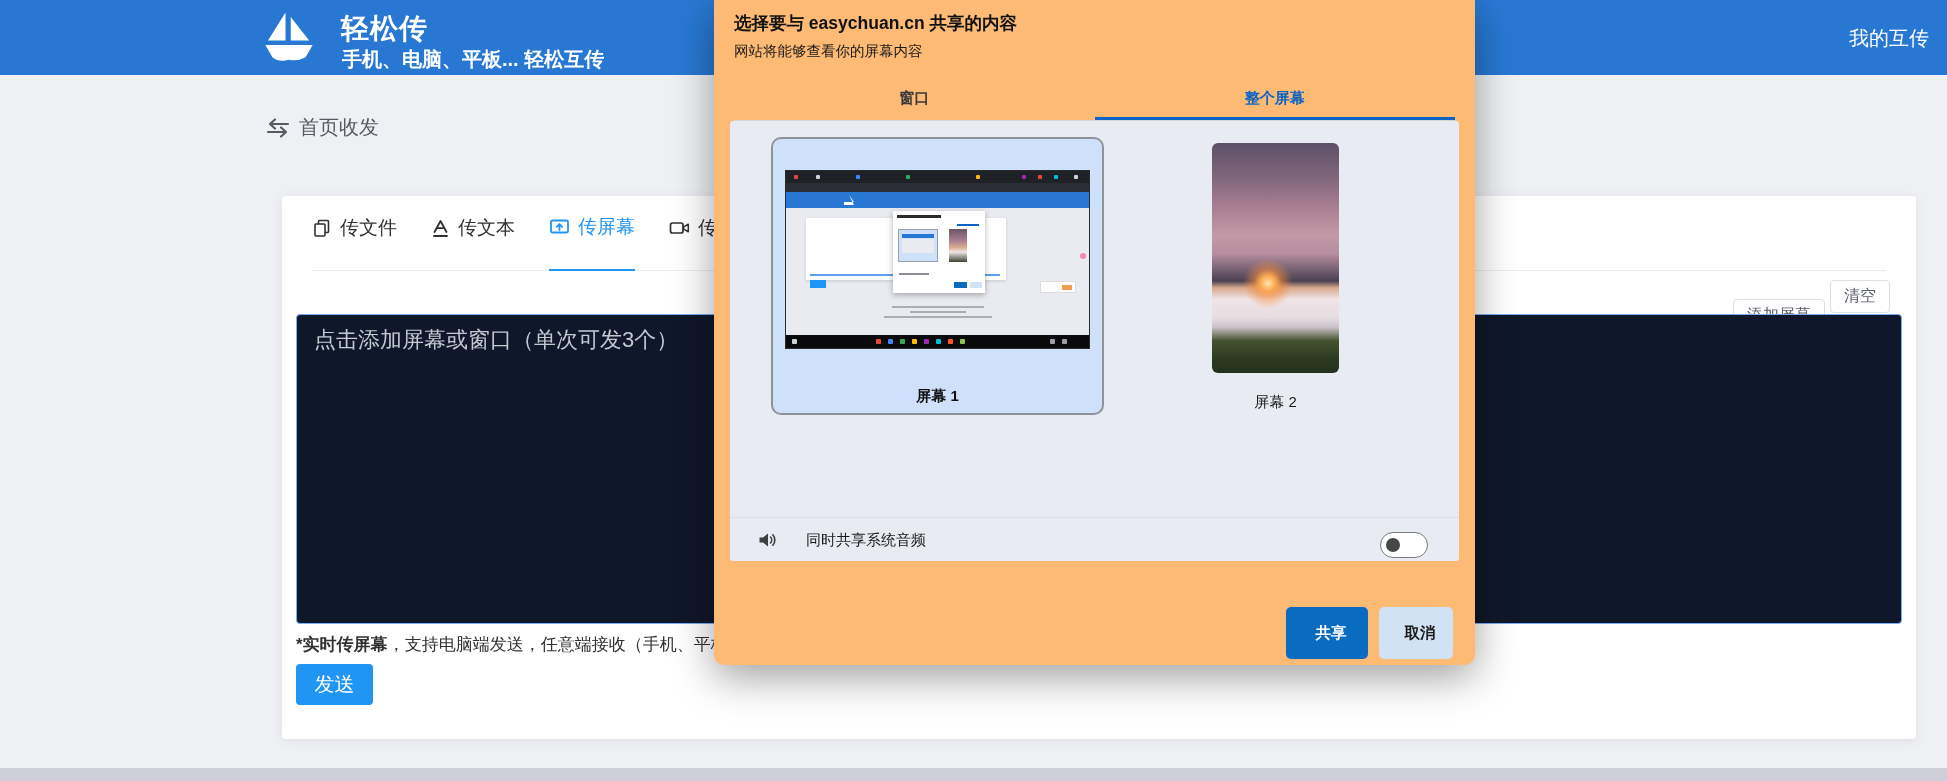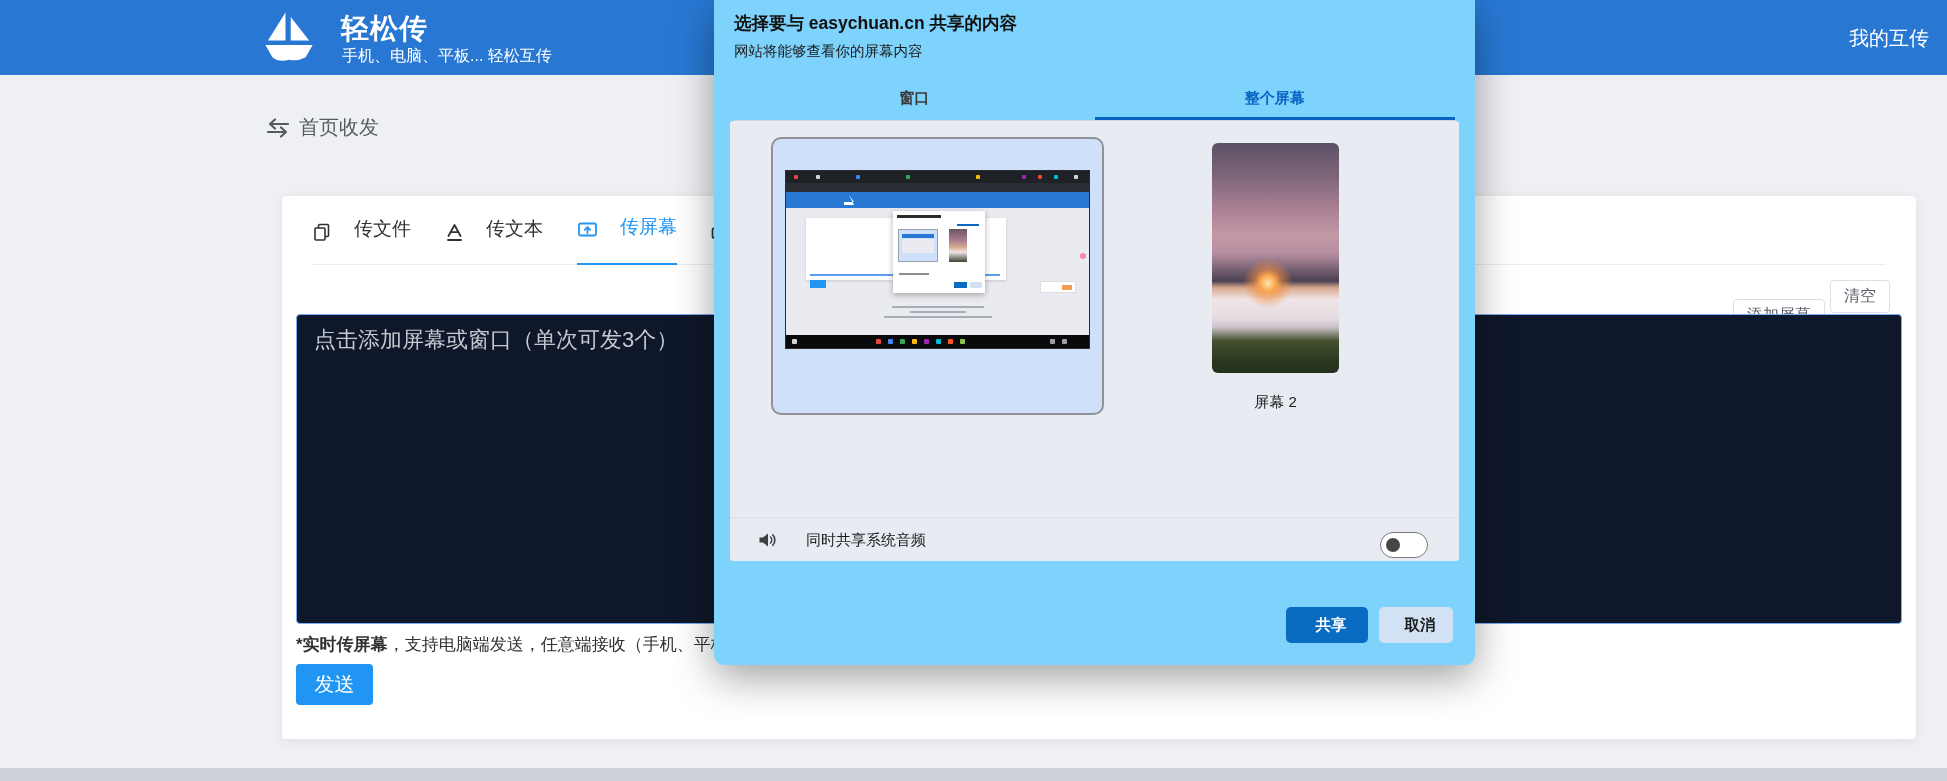--- a/index.html
+++ b/index.html
@@ -3,62 +3,62 @@
 <meta charset="utf-8">
 <style>
   * { margin:0; padding:0; box-sizing:border-box; }
   body { font-family:"Liberation Sans", sans-serif; background:#eef0f4; }
   .stage { position:relative; width:1947px; height:781px; background:#eef0f4; overflow:hidden; }
 
   
   .app-header { position:absolute; left:0; top:0; width:100%; height:75px; background:#2878d3; color:#fff; }
   .logo { position:absolute; left:261px; top:9px; width:56px; height:56px; }
   .app-title { position:absolute; left:341px; top:10px; font-size:28px; font-weight:bold; letter-spacing:1px; }
-  .app-subtitle { position:absolute; left:342px; top:46px; font-size:16px; }
+  .app-subtitle { position:absolute; left:342px; top:46px; font-size:20px;font-weight:bold; }
   .nav-right { position:absolute; right:18px; top:25px; font-size:20px; cursor:pointer; }
 
   
   .breadcrumb { position:absolute; left:265px; top:114px; display:flex; align-items:center; gap:8px; color:#565b63; font-size:20px; }
 
   
   .receive-card { position:absolute; left:1650px; top:131px; width:285px; height:48px; background:#fff; border-radius:6px; box-shadow:0 2px 10px rgba(0,0,0,.08); display:flex; align-items:center; padding:0 5px 0 12px; }
   .scan-btn { width:30px; height:30px; display:flex; align-items:center; justify-content:center; color:#2095f3; cursor:pointer; }
   .recv-divider { width:1px; height:30px; background:#e3e5e8; margin:0 10px; }
   .recv-input { border:none; outline:none; width:128px; font-size:18px; letter-spacing:4px; color:#606266; font-family:"Liberation Sans", sans-serif; }
   .recv-input::placeholder { color:#bfc4cc; }
   .recv-btn { margin-left:auto; width:77px; height:38px; background:#2095f3; color:#fff; border:none; border-radius:4px; font-size:19px; cursor:pointer; font-family:"Liberation Sans", sans-serif; }
 
   
   .main-card { position:absolute; left:282px; top:196px; width:1634px; height:543px; background:#fff; border-radius:4px; box-shadow:0 2px 12px rgba(0,0,0,.07); }
   .tab-row { position:absolute; left:30px; right:30px; top:18px; display:flex; gap:34px; border-bottom:1px solid #ececec; font-size:19px; color:#303133; }
-  .p-tab { display:flex; align-items:flex-end; gap:22px; padding-bottom:23px; margin-bottom:-1px; cursor:pointer; white-space:nowrap; }
+  .p-tab { display:flex; align-items:center; gap:8px; padding-bottom:29px; margin-bottom:-1px; cursor:pointer; white-space:nowrap; }
   .p-tab.active { color:#2095f3; border-bottom:2px solid #2095f3; }
   .p-tab svg { flex:0 0 auto; }
   .btn-outline { position:absolute; top:84px; height:33px; background:#fff; border:1px solid #dcdfe6; border-radius:4px; color:#5a5e66; font-size:16px; padding:0 13px; cursor:pointer; font-family:"Liberation Sans", sans-serif; }
   .btn-add { right:91px;margin-top:19px; }
   .btn-clear { right:26px; }
   .dropzone { position:absolute; left:14px; right:14px; top:118px; height:310px; border:1px solid #79aef7; border-radius:4px; background:#0f172a; cursor:pointer; }
   .dz-placeholder { position:absolute; left:17px; top:10px; font-size:22px; color:#c4c9d1; }
   .footnote { position:absolute; left:14px; top:437px; font-size:17px; color:#303133; white-space:nowrap; }
   .footnote b { font-weight:bold; }
   .send-btn { position:absolute; left:14px; top:468px; width:77px; height:41px; background:#2095f3; color:#fff; border:none; border-radius:4px; font-size:20px; cursor:pointer; font-family:"Liberation Sans", sans-serif; }
 
   
-  .dialog { position:absolute; left:714px; top:0; width:761px; height:665px; background:#7dd3fc; border-radius:0 0 10px 10px; box-shadow:0 12px 42px rgba(0,0,0,.38); }
+  .dialog { position:absolute; left:714px; top:0; width:761px; height:665px; background:#fdba74; border-radius:0 0 10px 10px; box-shadow:0 12px 42px rgba(0,0,0,.38); }
   .dlg-title { position:absolute; left:20px; top:11px; font-size:17.5px; font-weight:bold; color:#111; }
   .dlg-subtitle { position:absolute; left:20px; top:42px; font-size:14.5px; color:#1b1b1b; }
   .dlg-tabs { position:absolute; left:20px; right:20px; top:80px; height:41px; display:flex; border-bottom:1px solid #d6d6d6; }
   .dlg-tab { flex:1; display:flex; align-items:center; justify-content:center; font-size:15px; font-weight:600; color:#3a3a3a; cursor:pointer; border-bottom:3px solid transparent; }
   .dlg-tab.active { color:#0a64c4; border-bottom-color:#0a64c4; }
   .dlg-content { position:absolute; left:16px; right:16px; top:121px; height:440px; background:#e8ecf2; border-radius:3px; }
   .dlg-divider { position:absolute; left:0; right:0; top:396px; height:1px; background:#d9dee8; }
   .audio-row { position:absolute; left:27px; top:409px; display:flex; align-items:center; gap:28px; color:#1b1b1b; font-size:15px; }
   .toggle { position:absolute; left:650px; top:411px; width:48px; height:26px; border:1px solid #7a7a7a; border-radius:13px; background:#fff; cursor:pointer; }
   .toggle-knob { position:absolute; left:5px; top:5px; width:14px; height:14px; border-radius:50%; background:#454747; }
-  .dlg-footer-btn { position:absolute; top:607px; height:36px; border:none; border-radius:5px; font-size:15.5px; font-weight:600; cursor:pointer; font-family:Liberation Mono, monospace;padding-left:8px; }
+  .dlg-footer-btn { position:absolute; top:607px; height:52px; border:none; border-radius:5px; font-size:15.5px; font-weight:600; cursor:pointer; font-family:Liberation Mono, monospace;padding-left:8px; }
   .share-btn { left:572px; width:82px; background:#0a6cc0; color:#fff; }
   .cancel-btn { left:665px; width:74px; background:#d1e2f5; color:#1b1b1b; }
 
   
   .tile-selected { position:absolute; left:41px; top:16px; width:333px; height:278px; background:#cfe0fb; border:2px solid #8f9399; border-radius:10px; cursor:pointer; }
   .tile-label-1 { position:absolute; left:0; right:0; top:248px; text-align:center; font-size:15px; font-weight:bold; color:#111; }
   .tile2-img { position:absolute; left:482px; top:22px; width:127px; height:230px; border-radius:6px; cursor:pointer;
     background:
       radial-gradient(circle at 44% 61%, #ffe3ae 0%, #f9a64f 5%, rgba(244,140,60,.55) 9%, rgba(244,140,60,0) 16%),
       linear-gradient(180deg, #5c5066 0%, #7d6579 14%, #a97e92 28%, #c399a6 40%, #b78ea0 48%, #6d5a6b 56%, #4a4152 60%, #d8a98e 63%, #efe4e6 68%, #e6dde2 76%, #cdc3cc 80%, #45522f 86%, #2c3a22 94%, #23301c 100%);
@@ -223,20 +223,21 @@
             <span class="t-ico" style="left:114px;background:#34a853"></span>
             <span class="t-ico" style="left:126px;background:#fbbc05"></span>
             <span class="t-ico" style="left:138px;background:#9c27b0"></span>
             <span class="t-ico" style="left:150px;background:#00bcd4"></span>
             <span class="t-ico" style="left:162px;background:#ff5722"></span>
             <span class="t-ico" style="left:174px;background:#8bc34a"></span>
             <span class="t-ico" style="left:264px;background:#9aa0a8"></span>
             <span class="t-ico" style="left:276px;background:#9aa0a8"></span>
           </div>
         </div>
+        <div class="tile-label-1">屏幕 1</div>
       </div>
 
       <div class="tile2-img"></div>
       <div class="tile-label-2">屏幕 2</div>
 
       <div class="dlg-divider"></div>
 
       <div class="audio-row">
         <svg width="21" height="20" viewBox="0 0 21 20">
           <path d="M2.5 7.5 V12.5 H6 L11 16.5 V3.5 L6 7.5 Z" fill="#3d3f42"></path>

